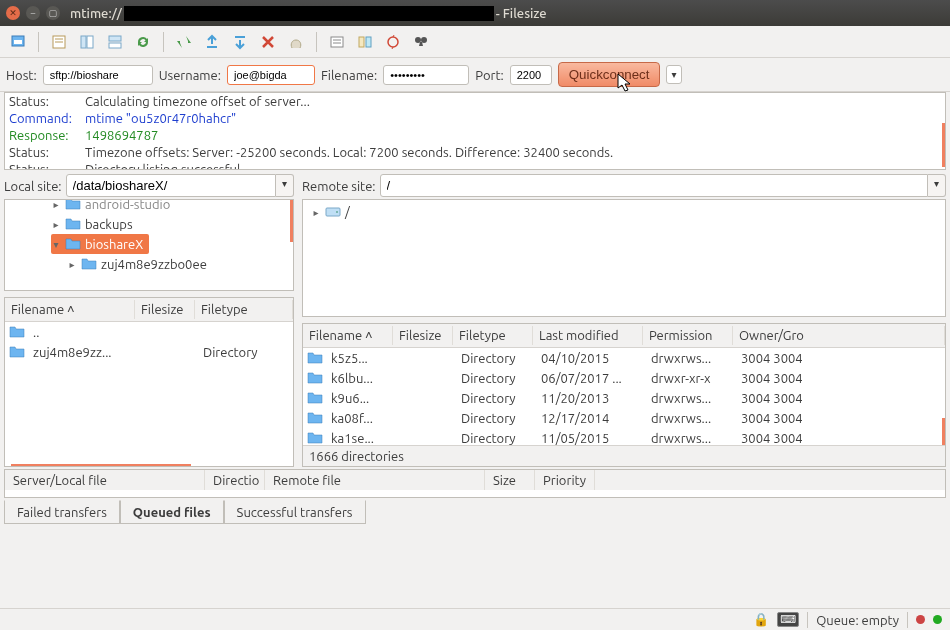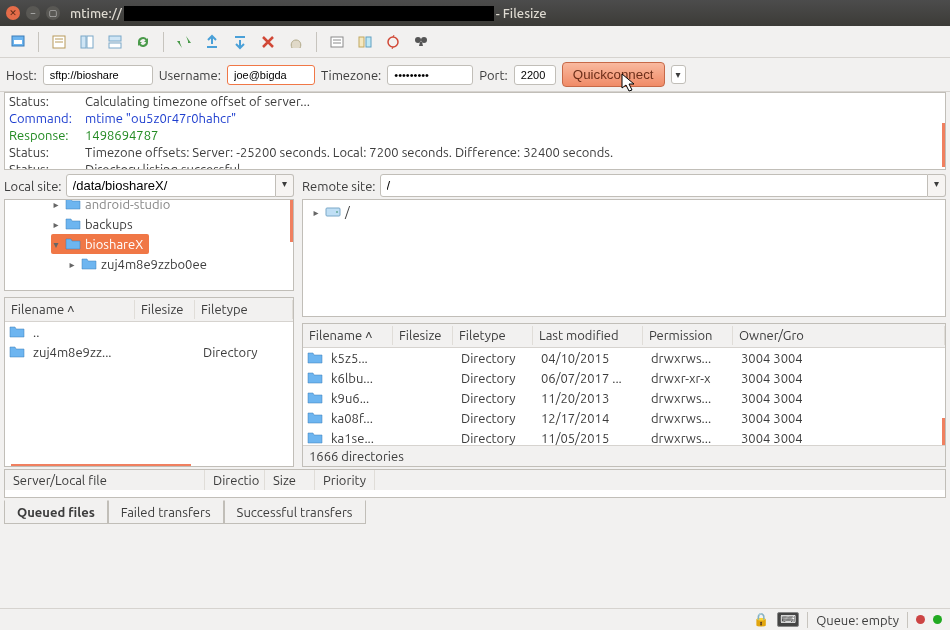--- a/index.html
+++ b/index.html
@@ -197,21 +197,21 @@
         <path d="M7 8 L9 8 L10 12 L6 12 Z" fill="#555"></path>
       </svg>
     </div>
 </div>
 
 <div class="qc-bar">
   <label>Host:</label>
   <input style="width: 110px;" value="sftp://bioshare">
   <label>Username:</label>
   <input style="width: 88px; border-color: rgb(240, 119, 70);" value="joe@bigda">
-  <label>Timezone:</label>
+  <label>Filename:</label>
   <input style="width: 86px;" value="•••••••••">
   <label>Port:</label>
   <input style="width: 42px;" value="2200">
   <button class="qc-btn">
     <span>Quickconnect</span>
     <svg class="cursor-img" style="left:58px;top:10px" width="18" height="22" viewBox="0 0 18 22">
         <path d="M1 1 L1 15 L5 12 L8 18 L11 17 L8 11 L13 11 Z" fill="#fff" stroke="#000"></path>
       </svg>
   </button>
   <div class="qc-dd">▾</div>
@@ -409,28 +409,29 @@
           <div class="right-orange"></div>
         </div>
       <div class="status-line">1666 directories</div>
     </div>
   </div>
 </div>
 
 <div class="queue-head">
   <div class="qcol" style="width:200px">Server/Local file</div>
   <div class="qcol" style="width:60px">Directio</div>
+  <div class="qcol" style="width:220px">Remote file</div>
   <div class="qcol" style="width:50px">Size</div>
   <div class="qcol" style="width:60px">Priority</div>
 </div>
 <div class="queue-body"></div>
 
 <div class="tabs">
+  <div class="tab">Failed transfers</div>
   <div class="tab active">Queued files</div>
-  <div class="tab">Failed transfers</div>
   <div class="tab">Successful transfers</div>
 </div>
 
 <div class="statusbar">
   <span>🔒</span>
   <span style="font-size:11px;border:1px solid #888;padding:0 2px;border-radius:2px;background:#444;color:#fff">⌨</span>
   <div class="sep"></div>
   <span>Queue: empty</span>
   <div class="sep"></div>
   <span class="led" style="background:#c44"></span>

